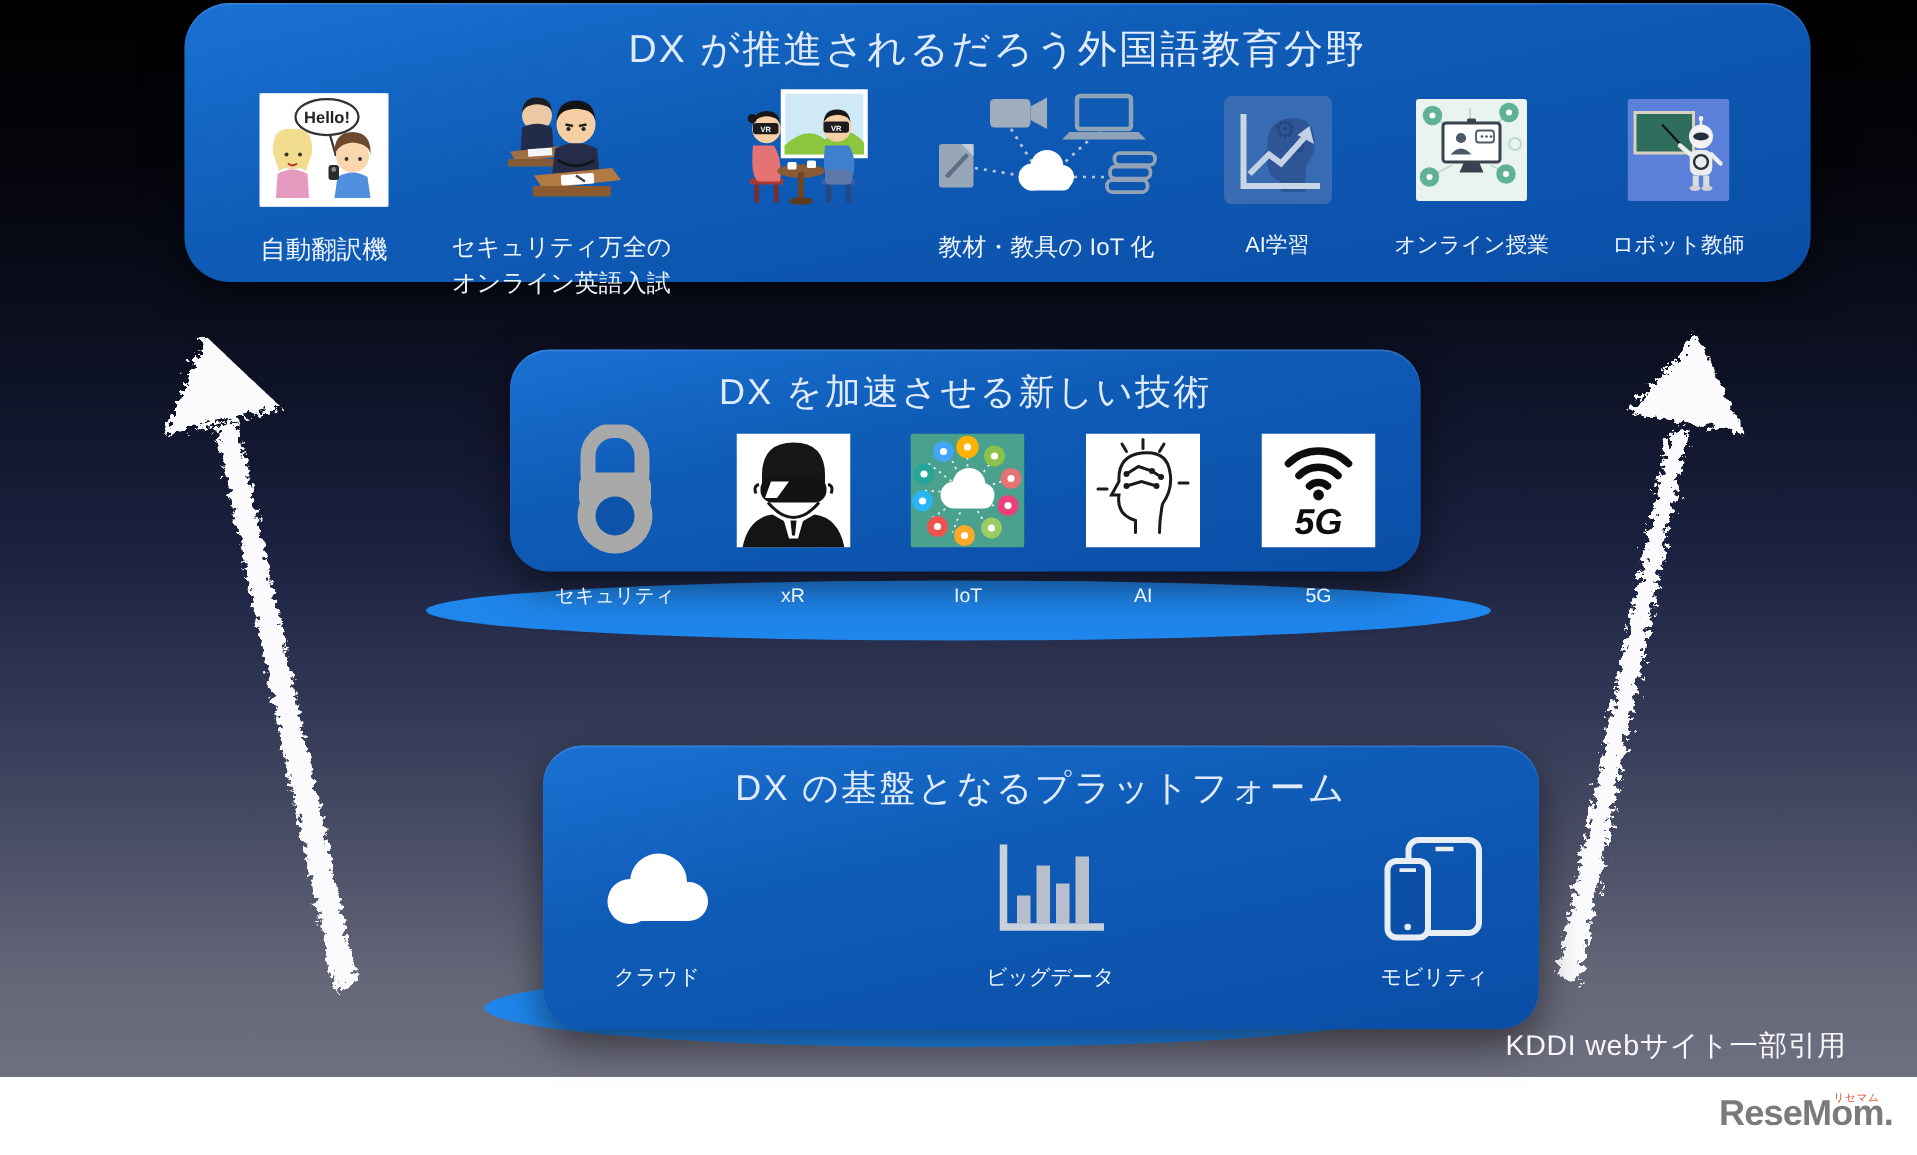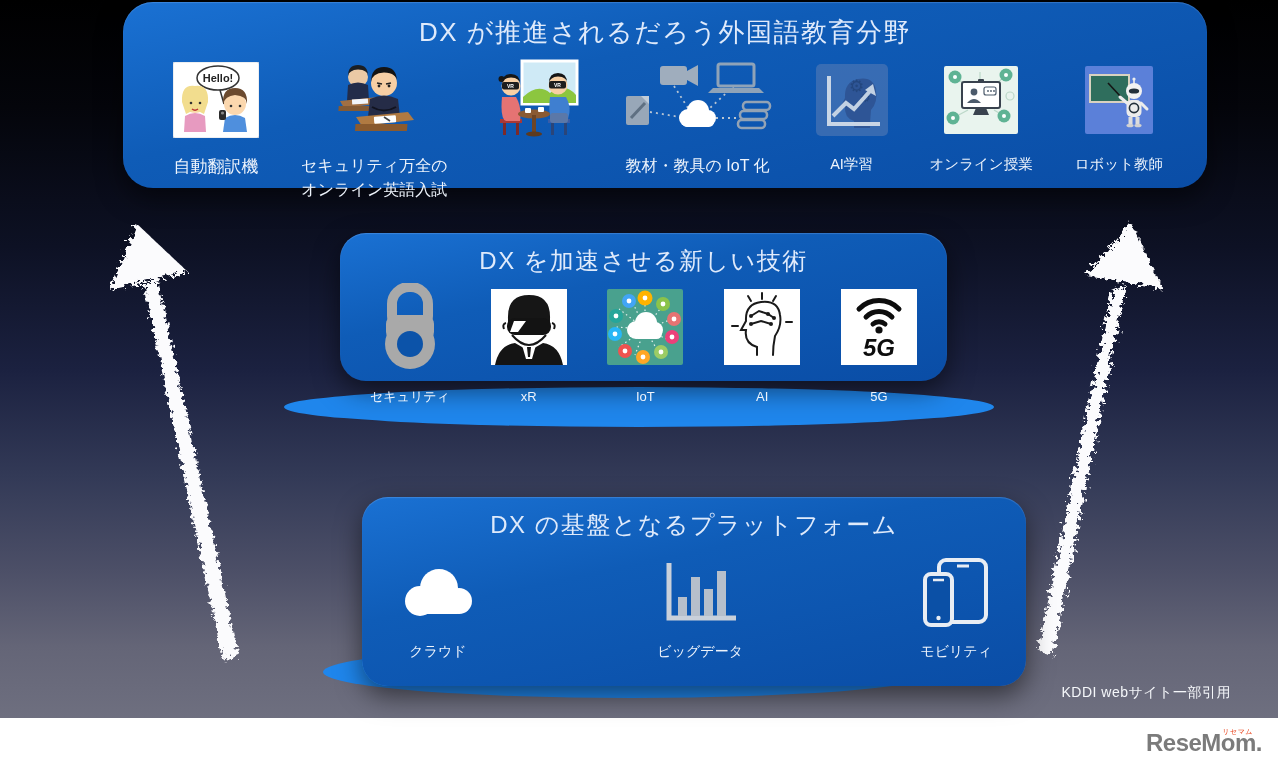--- a/index.html
+++ b/index.html
@@ -44,21 +44,21 @@
   .lbl-md2{font-size:16px;}
   .lbl-sm{font-size:16px;}
   .lbl-xs{font-size:11.5px;line-height:1.4;}
   .panel-mid .item-label{font-size:13px;margin-top:16px;}
   .panel-bot .item-label{font-size:14px;margin-top:10px;}
   
   .arrow{position:absolute;z-index:1;}
   .arrow-left{left:104px;top:220px;}
   .arrow-right{left:1026px;top:217px;}
   
-  .credit{position:absolute;top:684px;right:47px;color:#f5f7fa;font-size:14px;z-index:4;letter-spacing:.5px;}
+  .credit{position:absolute;top:684px;right:47px;color:#f5f7fa;font-size:19px;z-index:4;letter-spacing:.5px;}
   .logo{position:absolute;top:729px;right:16px;z-index:5;}
   .logo-text{font-size:24px;font-weight:700;color:#7b7b7b;letter-spacing:-.5px;}
   .logo-ruby{position:absolute;top:-2px;right:9px;font-size:7px;color:#e8431c;letter-spacing:.5px;}
 </style>
 </head>
 <body>
 
 <div class="stage">
 
   <svg width="0" height="0" style="position:absolute">

